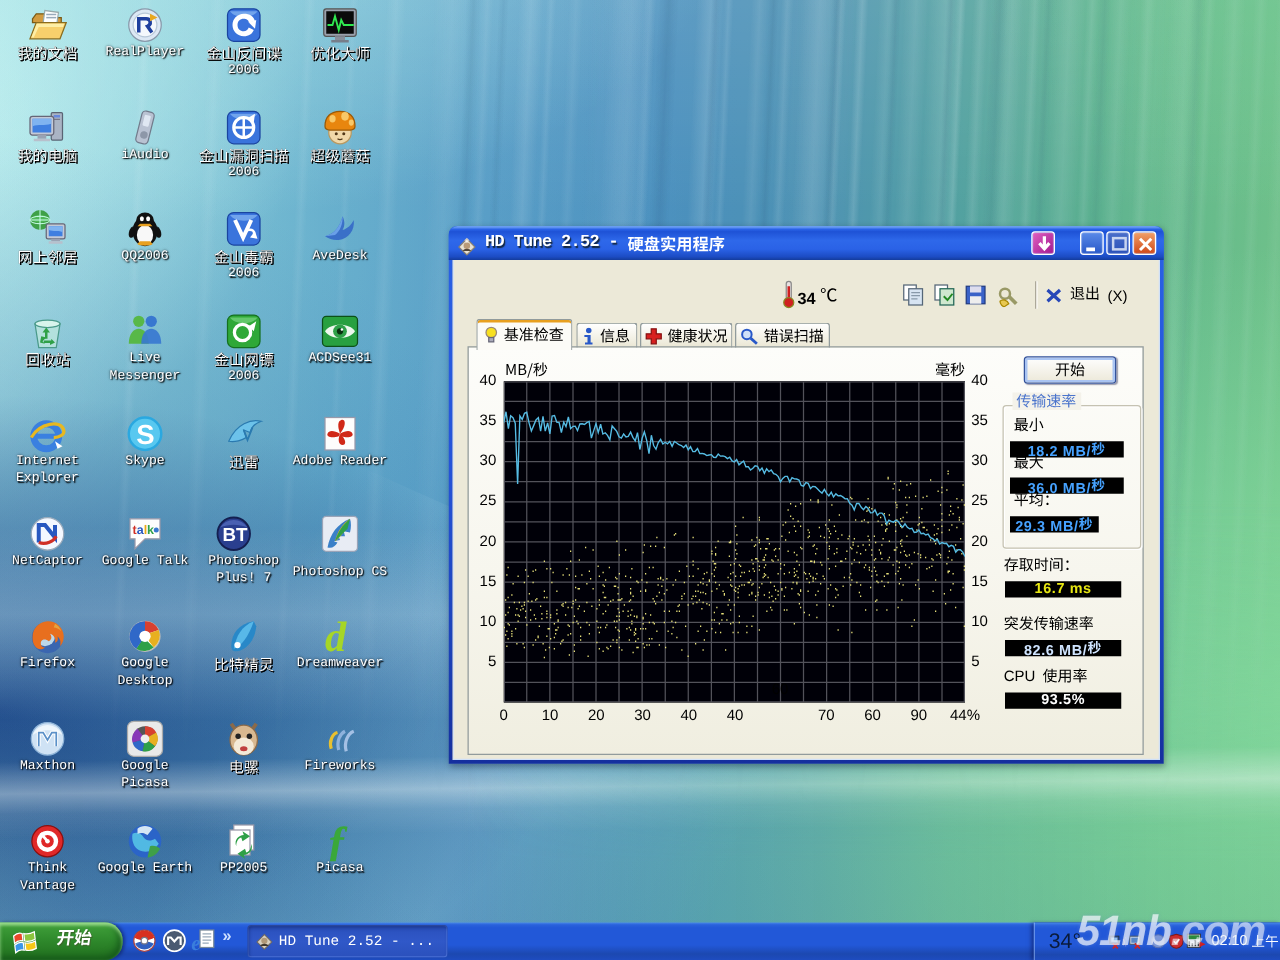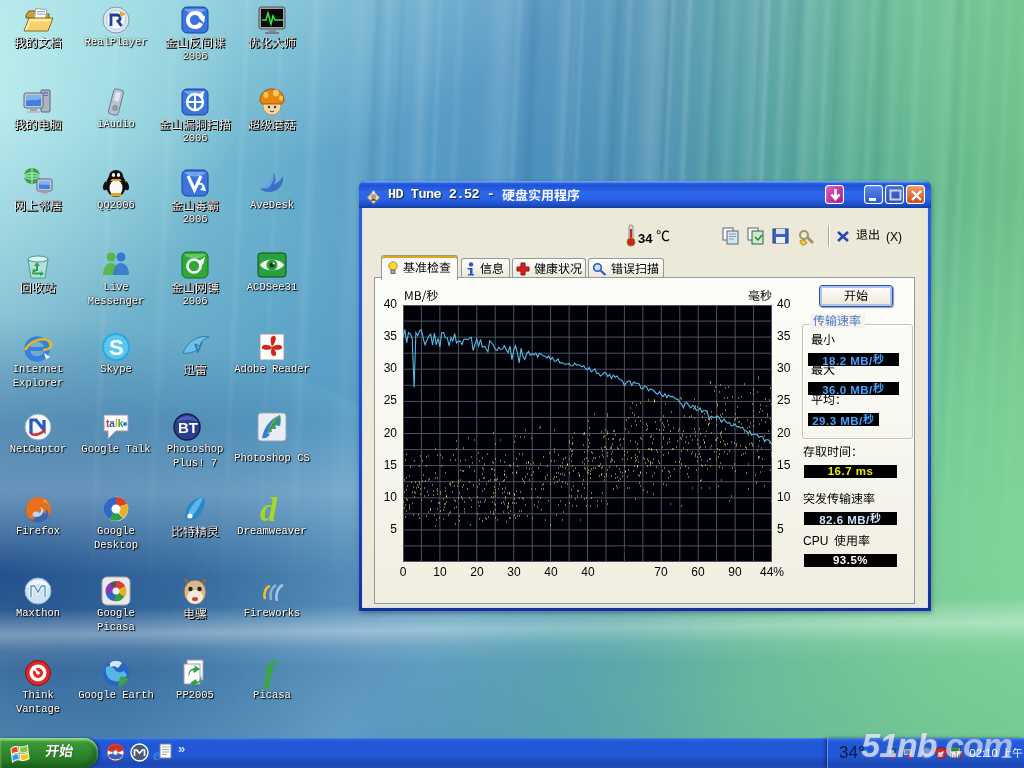--- a/index.html
+++ b/index.html
@@ -686,20 +686,28 @@
 <div class="ql" style="left:130px"><svg width="19" height="19" viewBox="0 0 19 19">
         <circle cx="9.5" cy="9.5" r="8.5" fill="#4a5a72" stroke="#fff" stroke-width="1.4"></circle>
         <path d="M4.5 13V7h2.2l2.8 3.2L12.3 7h2.2v6" stroke="#fff" stroke-width="1.7" fill="none"></path>
       </svg></div>
 <div class="ql" style="left:153px"><svg width="19" height="19" viewBox="0 0 19 19">
         <rect x="7" y="1" width="11" height="14" fill="#fff" stroke="#789"></rect>
         <path d="M9 4h7M9 6.5h7M9 9h7M9 11.5h5" stroke="#9ab" stroke-width="1"></path>
         <text x="0" y="17" font-family="Liberation Serif" font-size="17" font-style="italic" font-weight="bold" fill="#3a7edc">e</text>
       </svg></div>
 <div id="chev">»</div>
+<div id="task">
+      <svg width="15" height="15" viewBox="0 0 18 18" style="margin:0 4px 0 6px">
+        <rect x="4" y="4" width="10" height="10" fill="#d8d0c0" stroke="#706860" transform="rotate(45 9 9)"></rect>
+        <circle cx="9" cy="8" r="3" fill="#b09878"></circle>
+        <path d="M5 13c1-3 7-3 8 0z" fill="#403830"></path>
+      </svg>
+      <span>HD Tune 2.52 - ...</span>
+    </div>
 <div id="tray">
 <span id="temp34">34°</span>
 <svg class="tri" width="18" height="16" viewBox="0 0 18 16">
         <rect x="1" y="3" width="9" height="7" fill="#3a5a9a" stroke="#234"></rect>
         <rect x="2.5" y="4.5" width="6" height="4" fill="#9ac8f0"></rect>
         <path d="M12 6c2-2 2-4 0-6M14.5 7c3-3 3-6 0-9" stroke="#88c" stroke-width="1.3" fill="none" transform="translate(2 6)"></path>
         <path d="M4 10l5 5M9 10l-5 5" stroke="#d02020" stroke-width="1.8"></path>
       </svg>
 <svg class="tri" width="18" height="16" viewBox="0 0 18 16">
         <rect x="1" y="3" width="10" height="8" fill="#ccd8e8" stroke="#456"></rect>

